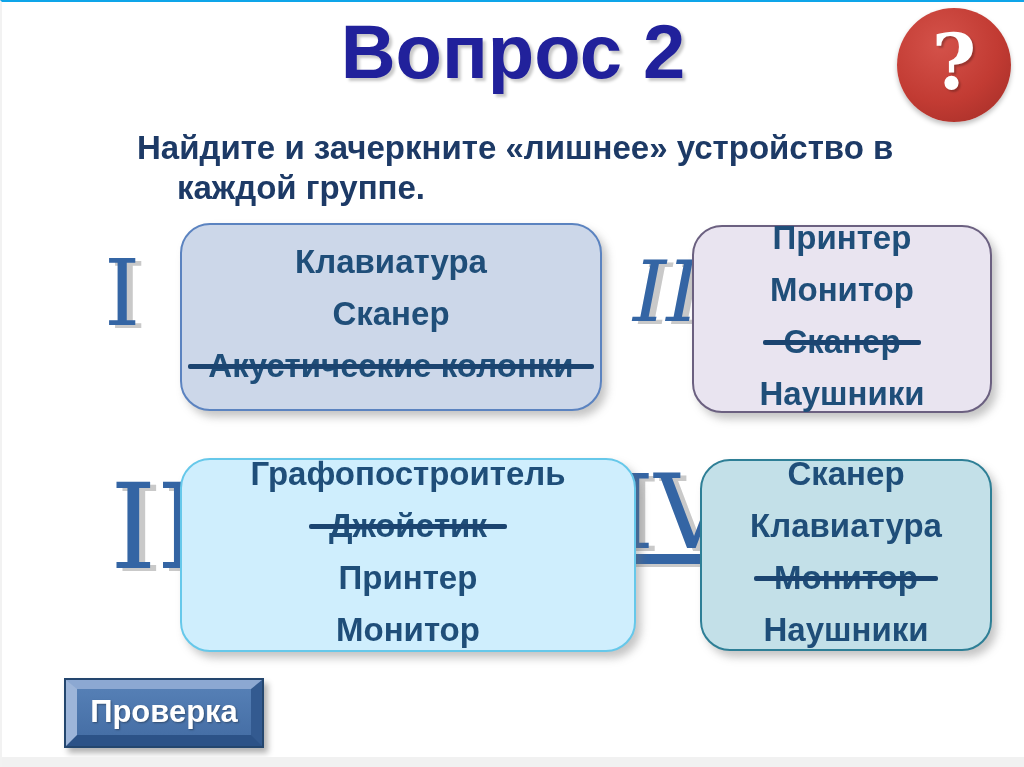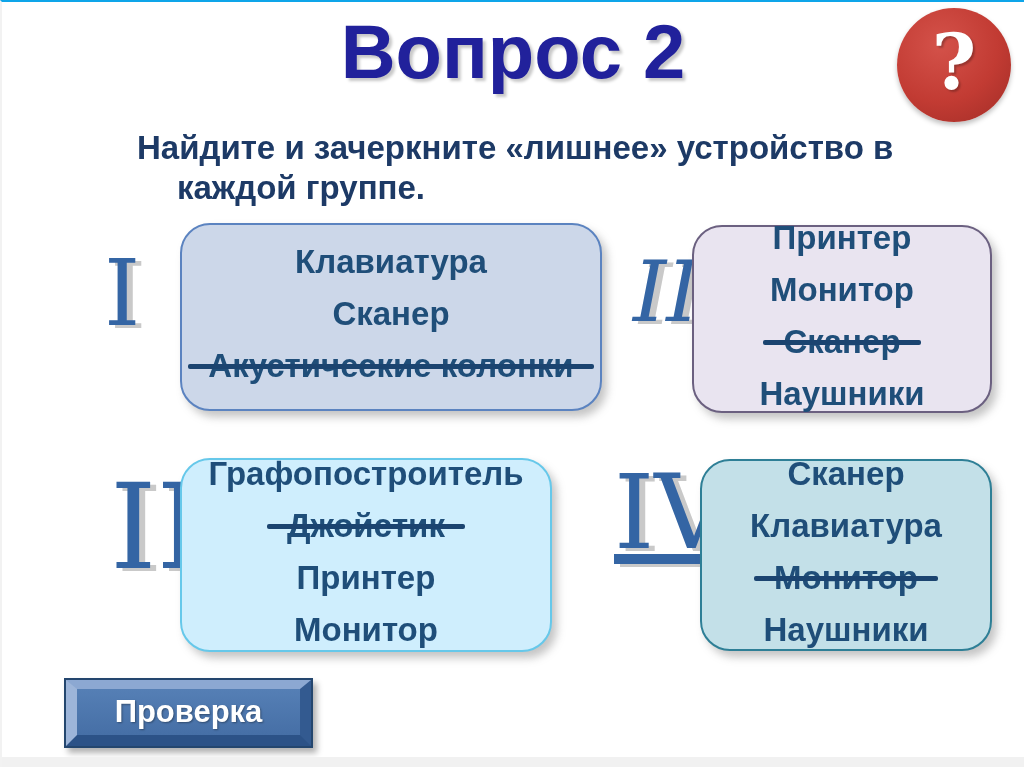--- a/index.html
+++ b/index.html
@@ -87,21 +87,21 @@
     border-radius: 30px;
     display: flex;
     flex-direction: column;
     justify-content: center;
     align-items: center;
     box-shadow: 5px 6px 8px rgba(110,110,110,0.4);
     box-sizing: border-box;
   }
   .box-1 { left: 178px; top: 221px; width: 422px; height: 188px; background: #ccd7e9; border: 2px solid #5b83c0; }
   .box-2 { left: 690px; top: 223px; width: 300px; height: 188px; background: #e9e4f0; border: 2px solid #6b6080; }
-  .box-3 { left: 178px; top: 456px; width: 372px; height: 194px; background: #cfeefd; border: 2px solid #66c8ea; }
+  .box-3 { left: 178px; top: 456px; width: 456px; height: 194px; background: #cfeefd; border: 2px solid #66c8ea; }
   .box-4 { left: 698px; top: 457px; width: 292px; height: 192px; background: #c3e0e8; border: 2px solid #2e7f96; }
   .item {
     line-height: 46px;
     text-align: center;
     width: 100%;
   }
   .item-text {
     position: relative;
     display: inline-block;
     font-size: 33px;
@@ -119,21 +119,21 @@
     height: 5px;
     margin-top: -2px;
     background: #1b4470;
     border-radius: 2px;
   }
   
   .check-button-outer {
     position: absolute;
     left: 62px;
     top: 676px;
-    width: 249px;
+    width: 200px;
     height: 70px;
     background: #24466e;
     padding: 2px;
     box-sizing: border-box;
     box-shadow: 4px 5px 6px rgba(0,0,0,0.3);
     cursor: pointer;
   }
   .check-button-inner {
     width: 100%;
     height: 100%;

